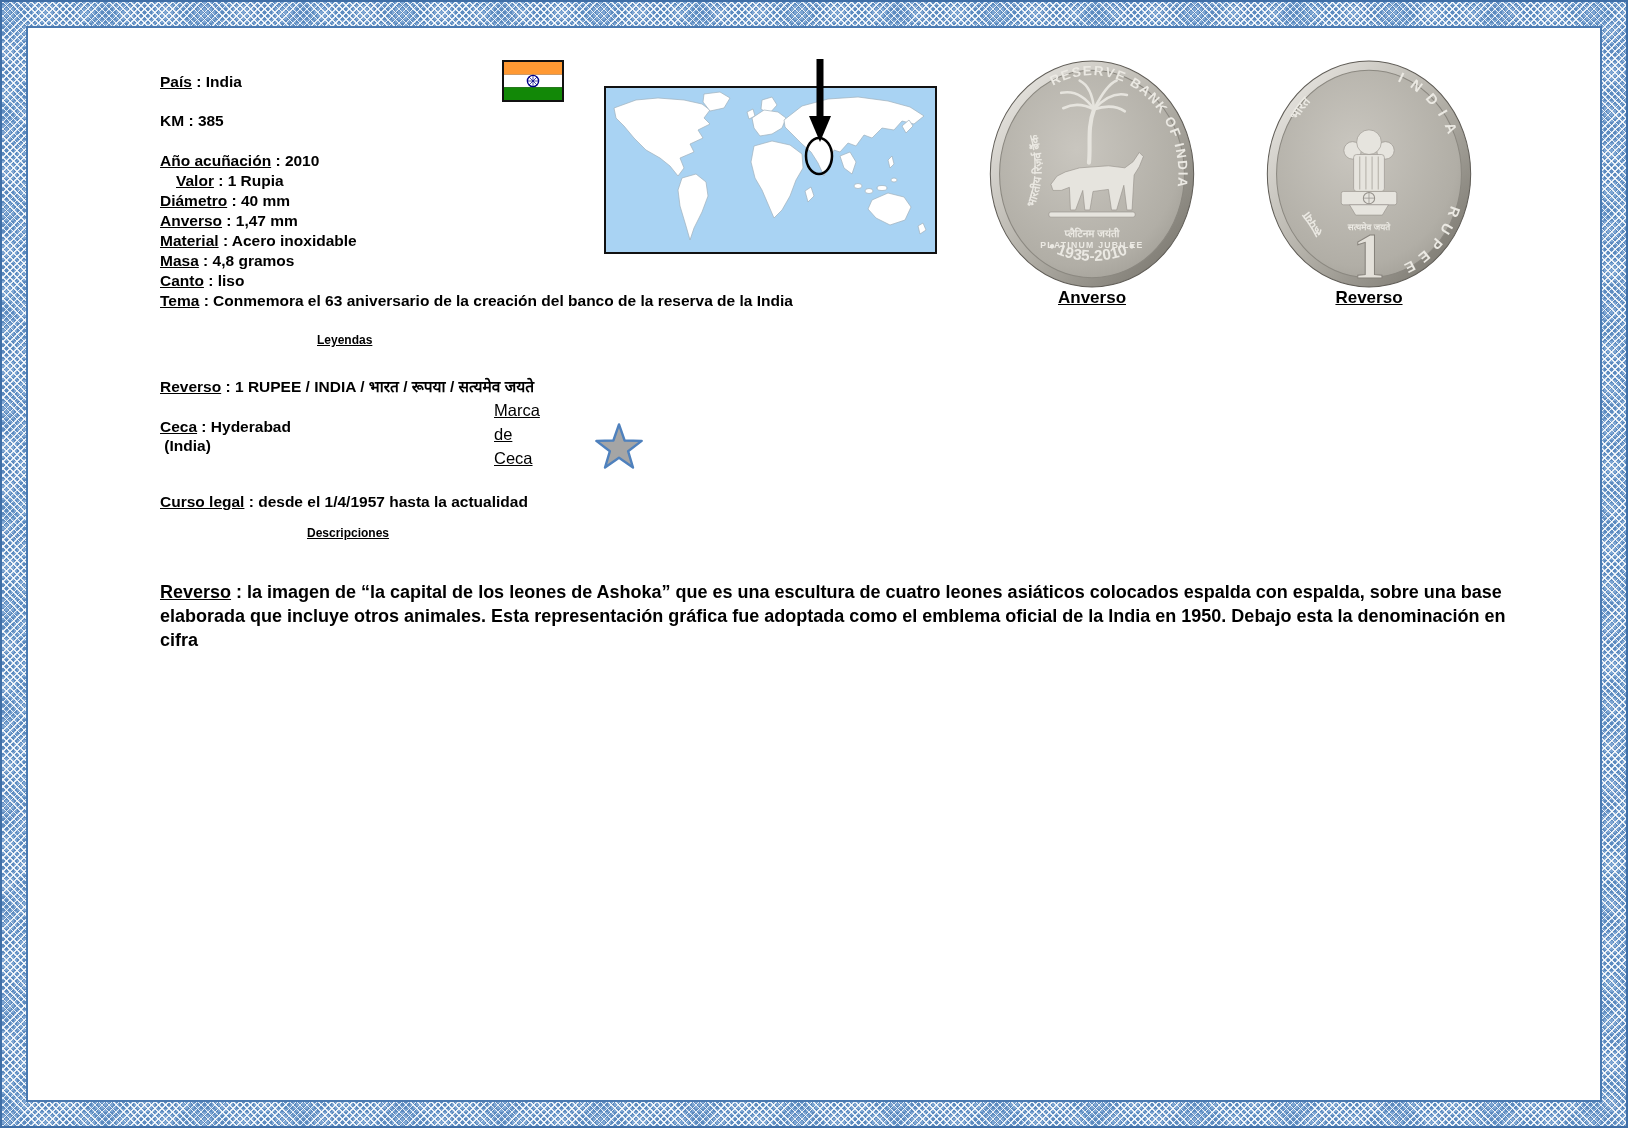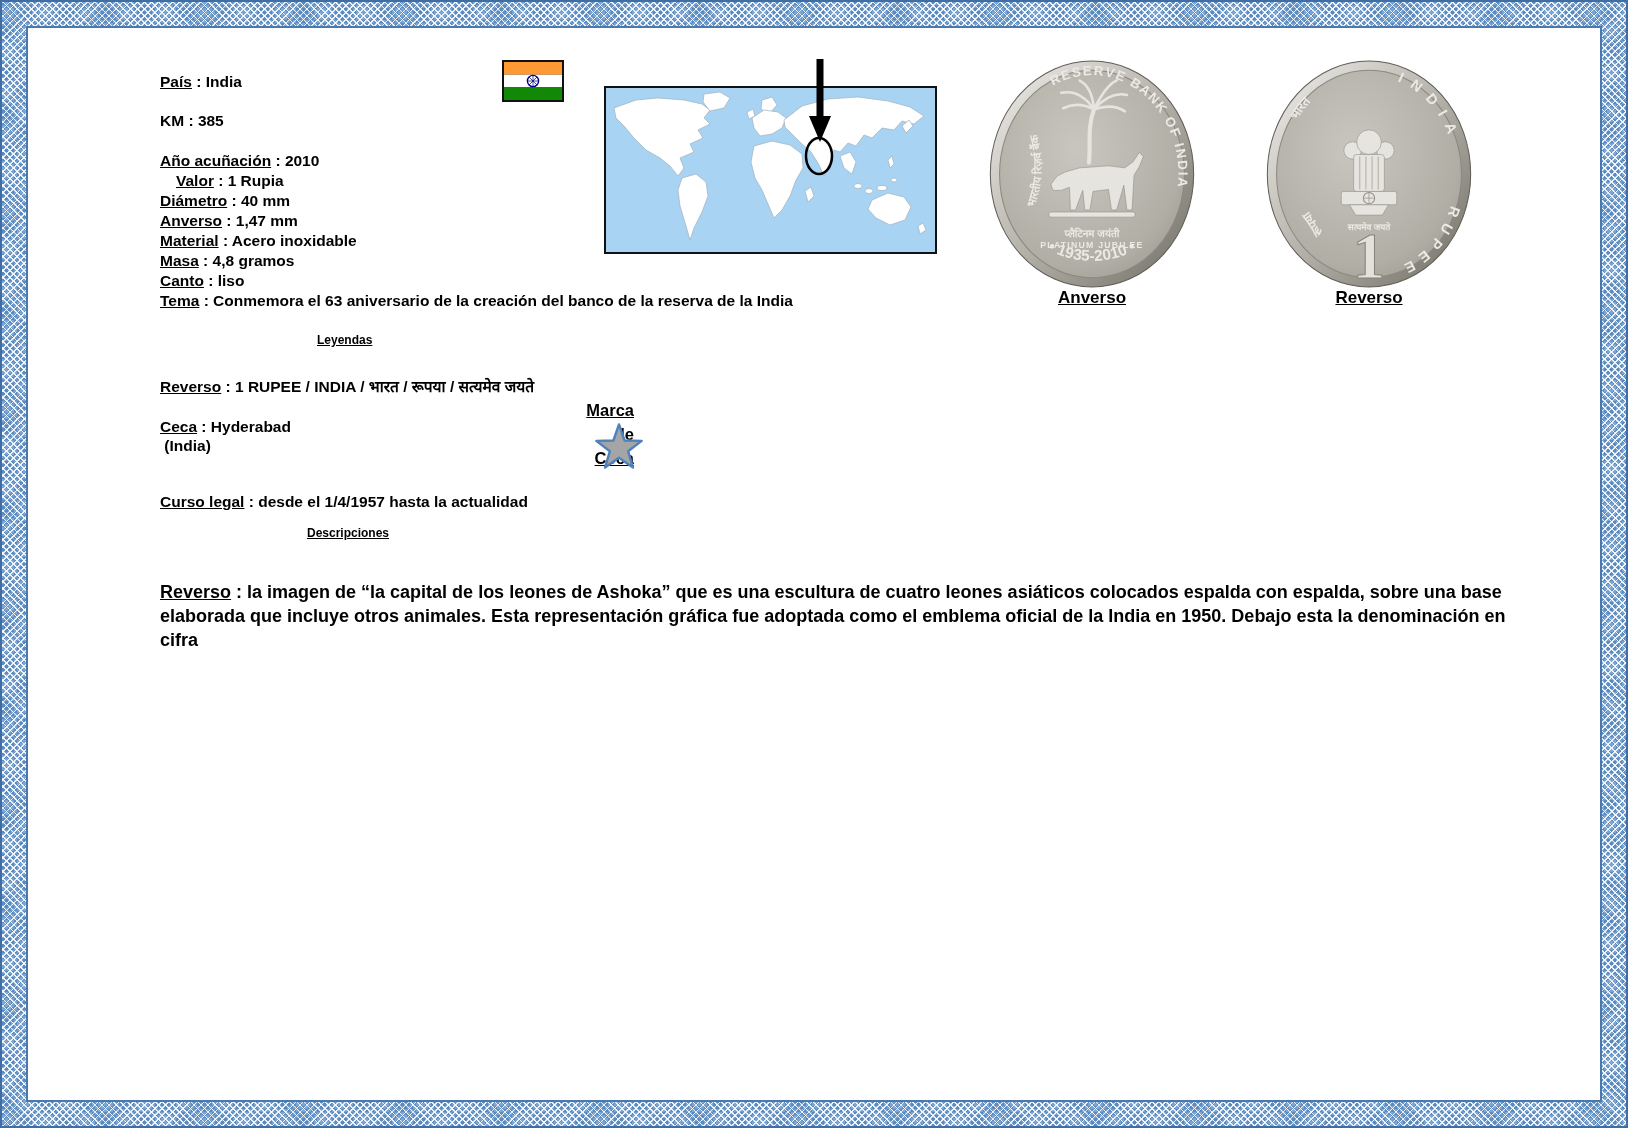--- a/index.html
+++ b/index.html
@@ -15,22 +15,22 @@
     background-size:auto,auto,6px 6px;
   }
   .content{
     position:absolute;left:24px;top:24px;right:24px;bottom:24px;
     background:#ffffff;border:2px solid #4a79b0;
   }
   .line{position:absolute;font-weight:bold;font-size:15.5px;color:#000;white-space:pre;line-height:18px;}
   .u{text-decoration:underline;}
   .heading{position:absolute;font-weight:bold;font-size:12px;color:#000;text-decoration:underline;white-space:pre;}
   .para{position:absolute;font-weight:bold;font-size:18px;color:#000;line-height:24px;white-space:pre-wrap;}
-  .marca{position:absolute;left:492px;top:396px;width:140px;text-align:right;
-         font-weight:bold;font-size:16.5px;line-height:24px;color:#000;}
+  .marca{position:absolute;left:492px;top:396px;width:140px;text-align:left;
+         font-weight:normal;font-size:16.5px;line-height:24px;color:#000;}
   .marca span{display:block;text-decoration:underline;}
   .caption{position:absolute;width:210px;text-align:center;font-weight:bold;font-size:17px;
            text-decoration:underline;color:#000;}
   .mapbox{position:absolute;left:602px;top:84px;width:333px;height:168px;box-sizing:border-box;
           border:2px solid #111;}
   svg{display:block;}
   .abs{position:absolute;}
   .ct{fill:#ebe9e3;font-weight:bold;font-family:"Liberation Sans","DejaVu Sans",sans-serif;}
   .mid{text-anchor:middle;}
   .design{fill:#e6e4de;stroke:#94908a;stroke-width:0.6;}

